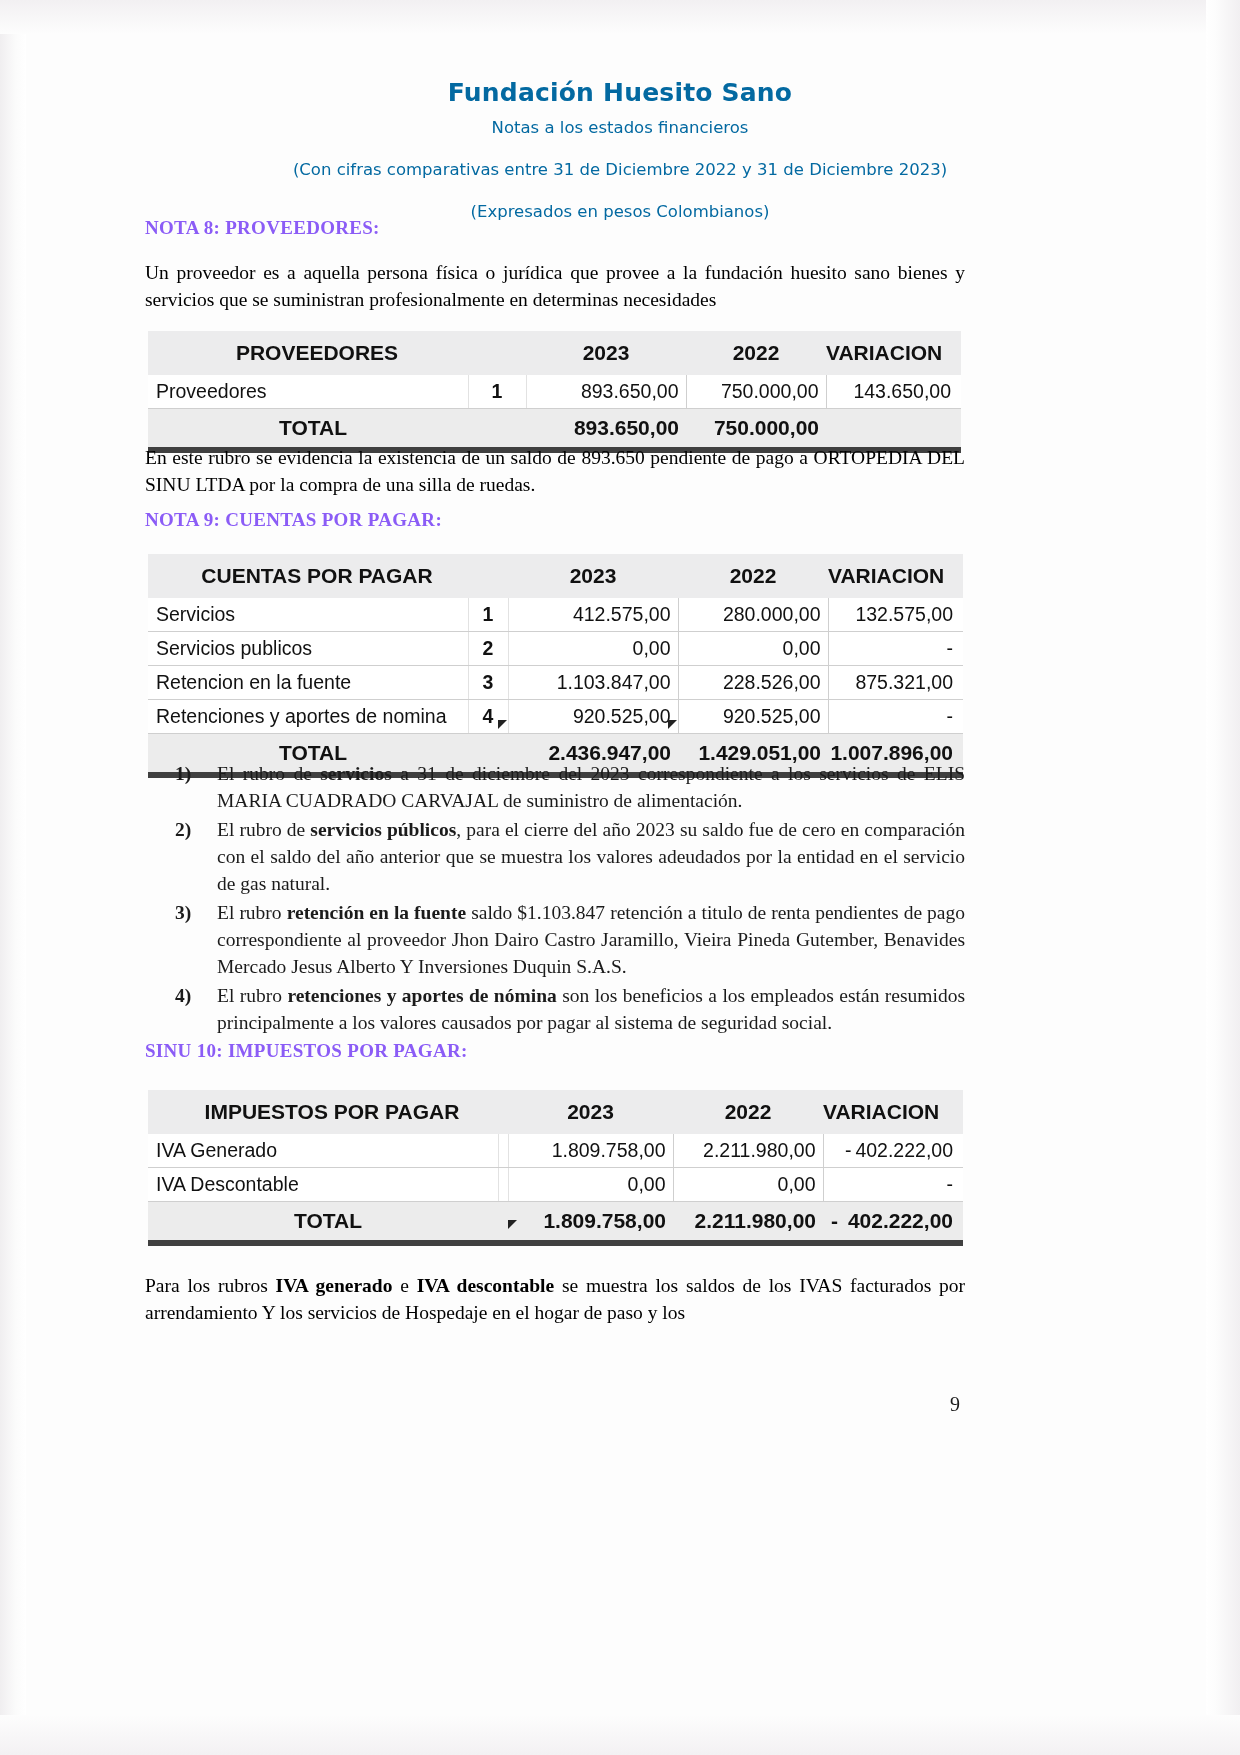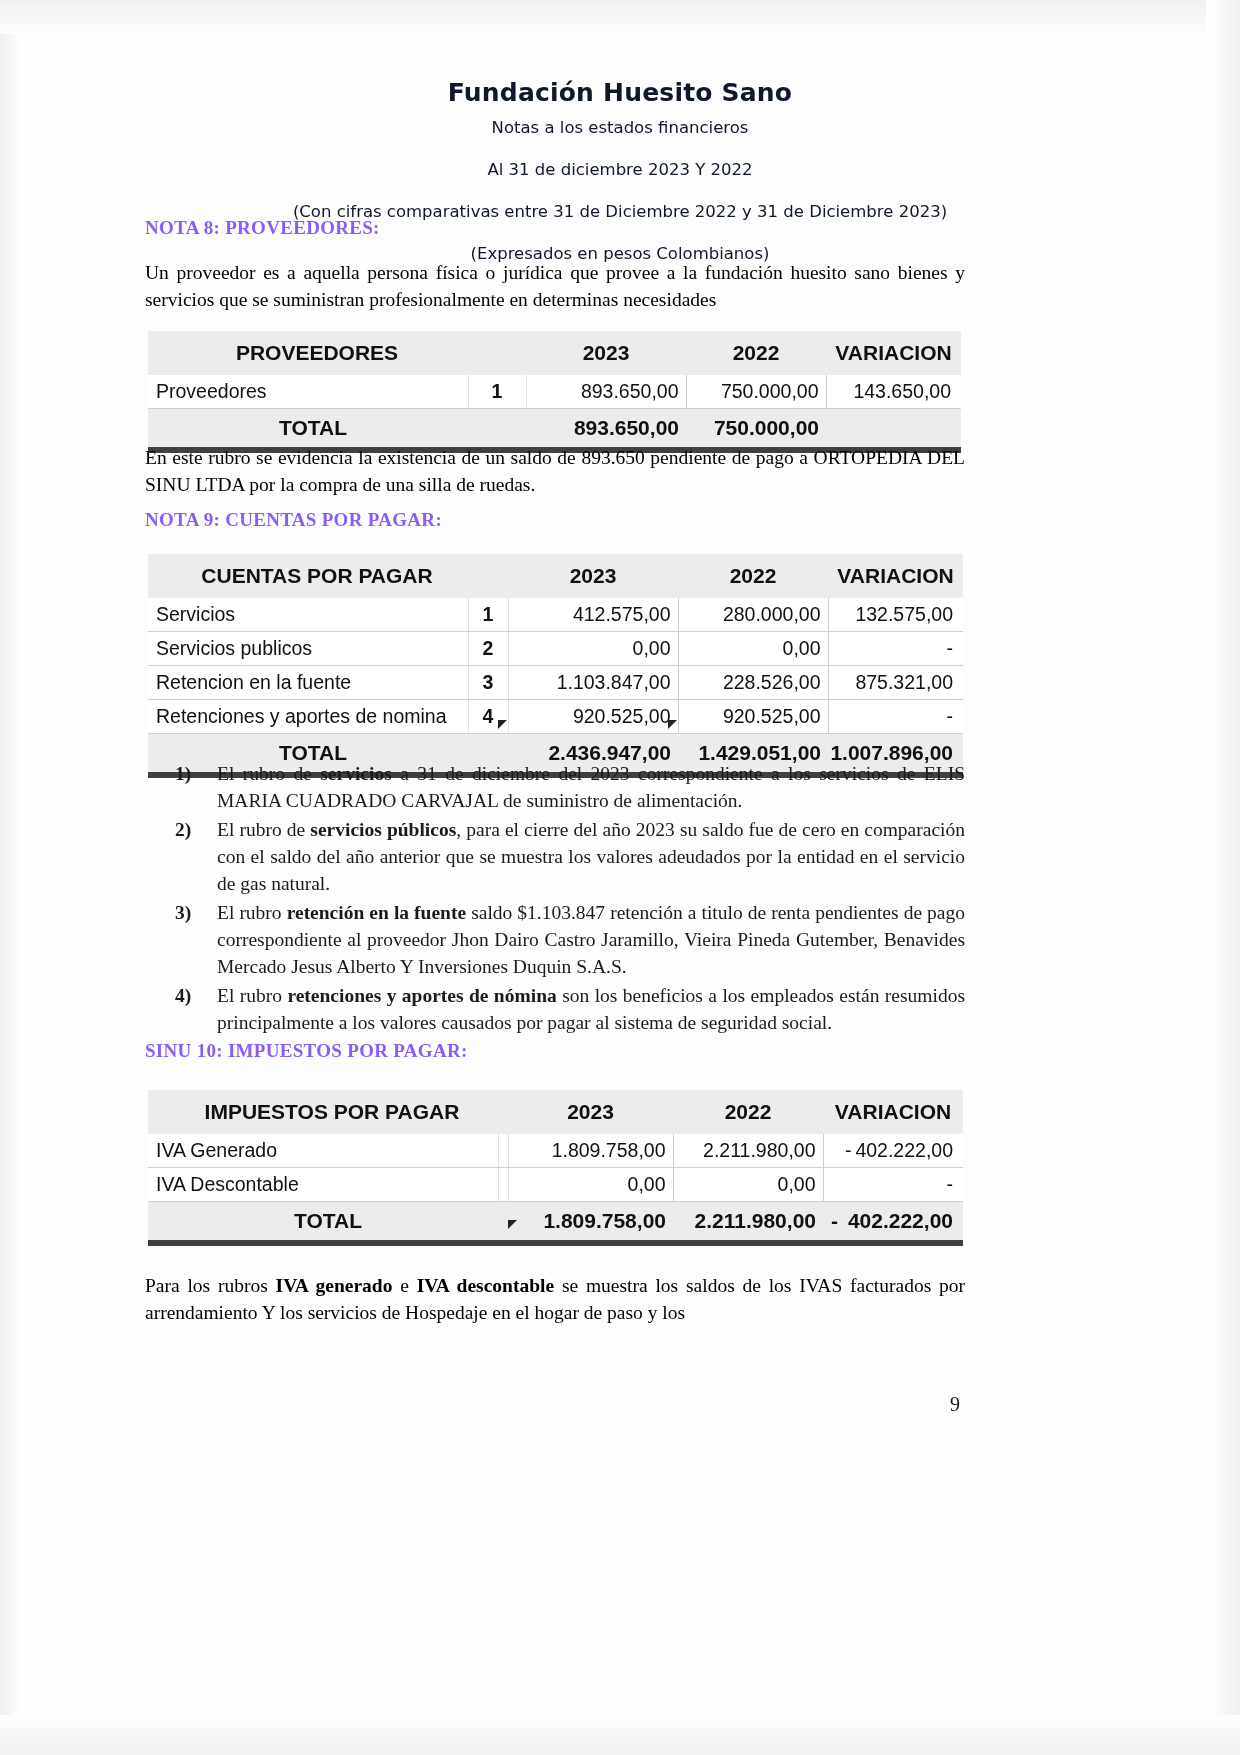--- a/index.html
+++ b/index.html
@@ -33,21 +33,21 @@
     position:absolute;left:0;bottom:0;width:1240px;height:40px;
     background:linear-gradient(0deg,#f3f1f3 0%, #fdfdfd 100%);
   }
 
   .content{position:absolute;left:0;top:0;width:1240px;}
 
   
   .doc-header{
     text-align:center;
     font-family:"DejaVu Sans", sans-serif;
-    color:#0f172a;
+    color:#0369a1;
   }
   .doc-title{
     font-size:25px;
     font-weight:bold;
     letter-spacing:0.2px;
     margin:0;
   }
   .doc-sub{
     font-size:16.5px;
     font-weight:normal;
@@ -88,21 +88,21 @@
   .hdr-row td{
     background:#ececed;
     font-weight:bold;
     font-size:21px;
     height:44px;
     border:none;
   }
   .hdr-row td.c-name{ text-align:center; padding-left:18px;}
   .hdr-row td.c-num{ text-align:center;}
   .hdr-row td.c-y{ text-align:center;}
-  .hdr-row td.c-var{ text-align:center;}
+  .hdr-row td.c-var{ text-align:left;}
 
   .data-row td{
     font-size:19.5px;
     height:33px;
     border-bottom:1px solid #cfcfcf;
     background:#fff;
   }
   .data-row td.c-name{ text-align:left; padding-left:8px; border-right:1px solid #e2e2e2;}
   .data-row td.c-num{ text-align:center; font-weight:bold; border-right:1px solid #e2e2e2;}
   .data-row td.c-y{ text-align:right; padding-right:7px; border-right:1px solid #cfcfcf;}
@@ -171,21 +171,20 @@
   <div class="scan-edge-left"></div>
   <div class="scan-edge-top"></div>
   <div class="scan-edge-right"></div>
   <div class="scan-edge-bottom"></div>
 
   <div class="content">
 
     <div class="doc-header" style="position:absolute;left:0;top:78px;width:1240px;">
       <div class="doc-title">Fundación Huesito Sano</div>
       <div class="doc-sub" style="margin-top:8px;">Notas a los estados financieros</div>
-      <div class="doc-sub">Al 31 de diciembre 2023 Y 2022</div>
       <div class="doc-sub">(Con cifras comparativas entre 31 de Diciembre 2022 y 31 de Diciembre 2023)</div>
       <div class="doc-sub">(Expresados en pesos Colombianos)</div>
     </div>
 
     <div class="note-heading" style="position:absolute;left:145px;top:217px;">NOTA 8: PROVEEDORES:</div>
 
     <div class="para" style="position:absolute;left:145px;top:259px;width:820px;">Un proveedor es a aquella persona física o jurídica que provee a la fundación huesito sano bienes y servicios que se suministran profesionalmente en determinas necesidades</div>
 
     <div class="tbl-wrap" style="position:absolute;left:148px;top:331px;">
       <table class="fin">

